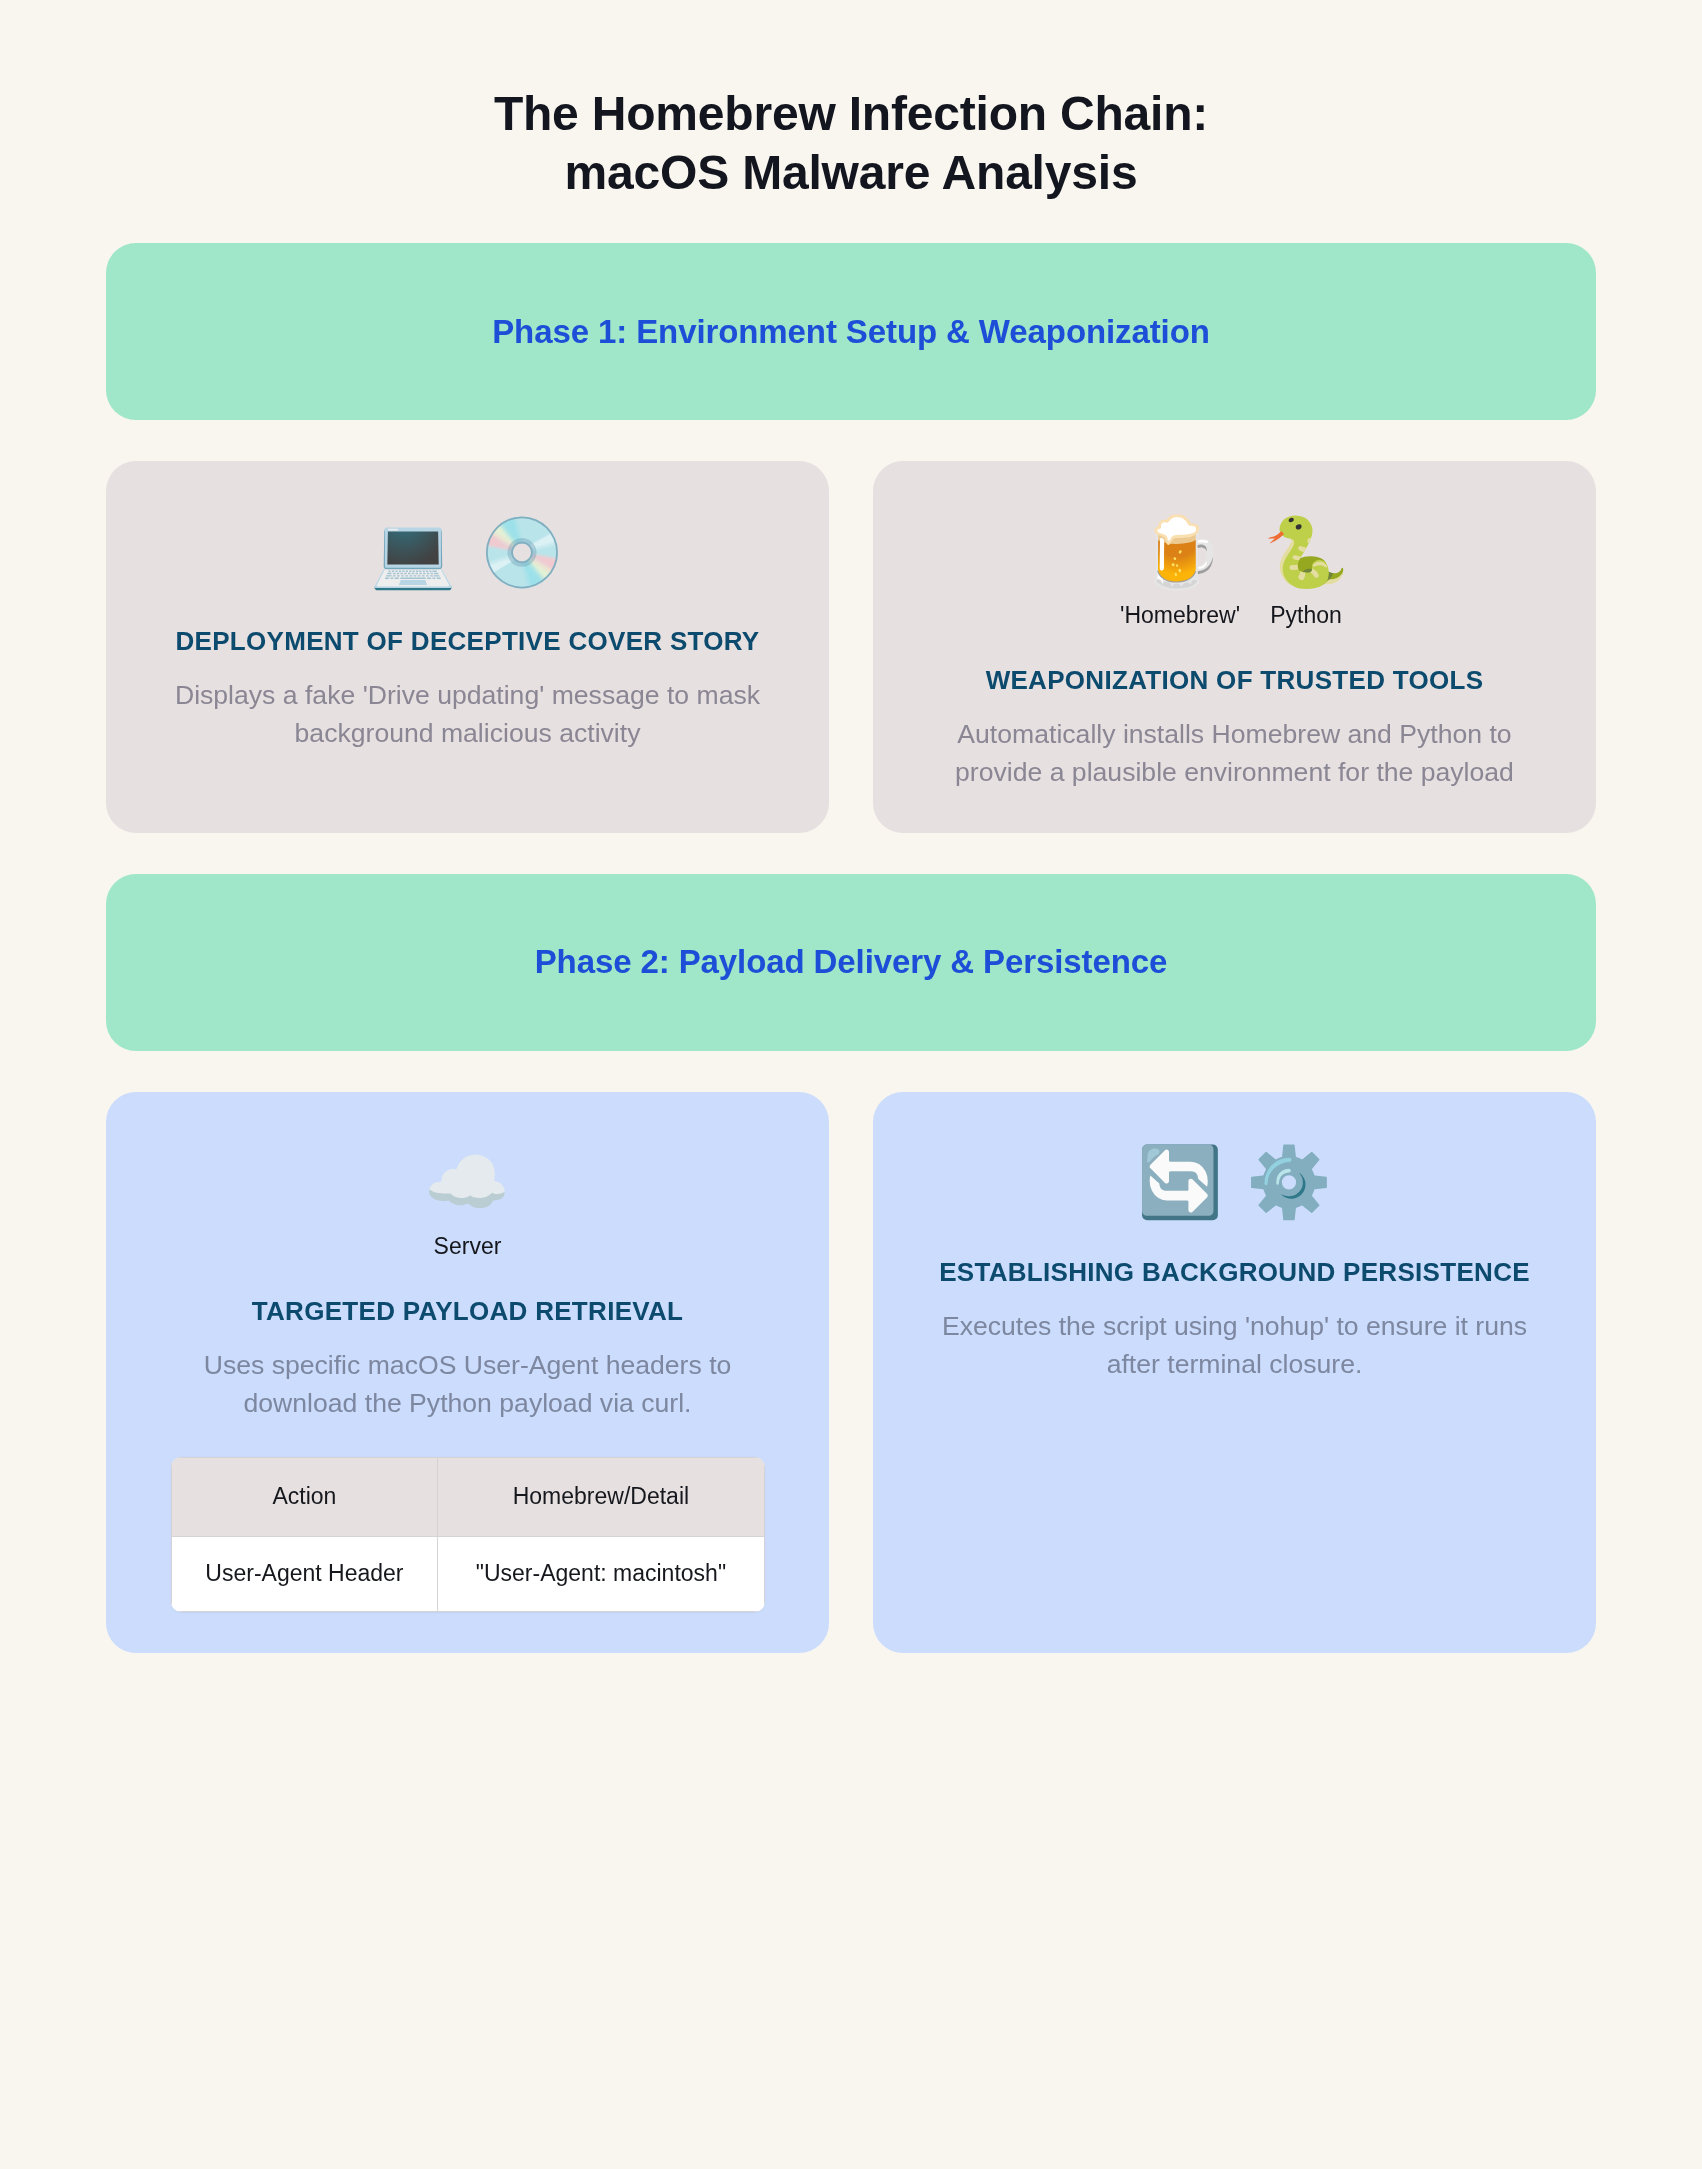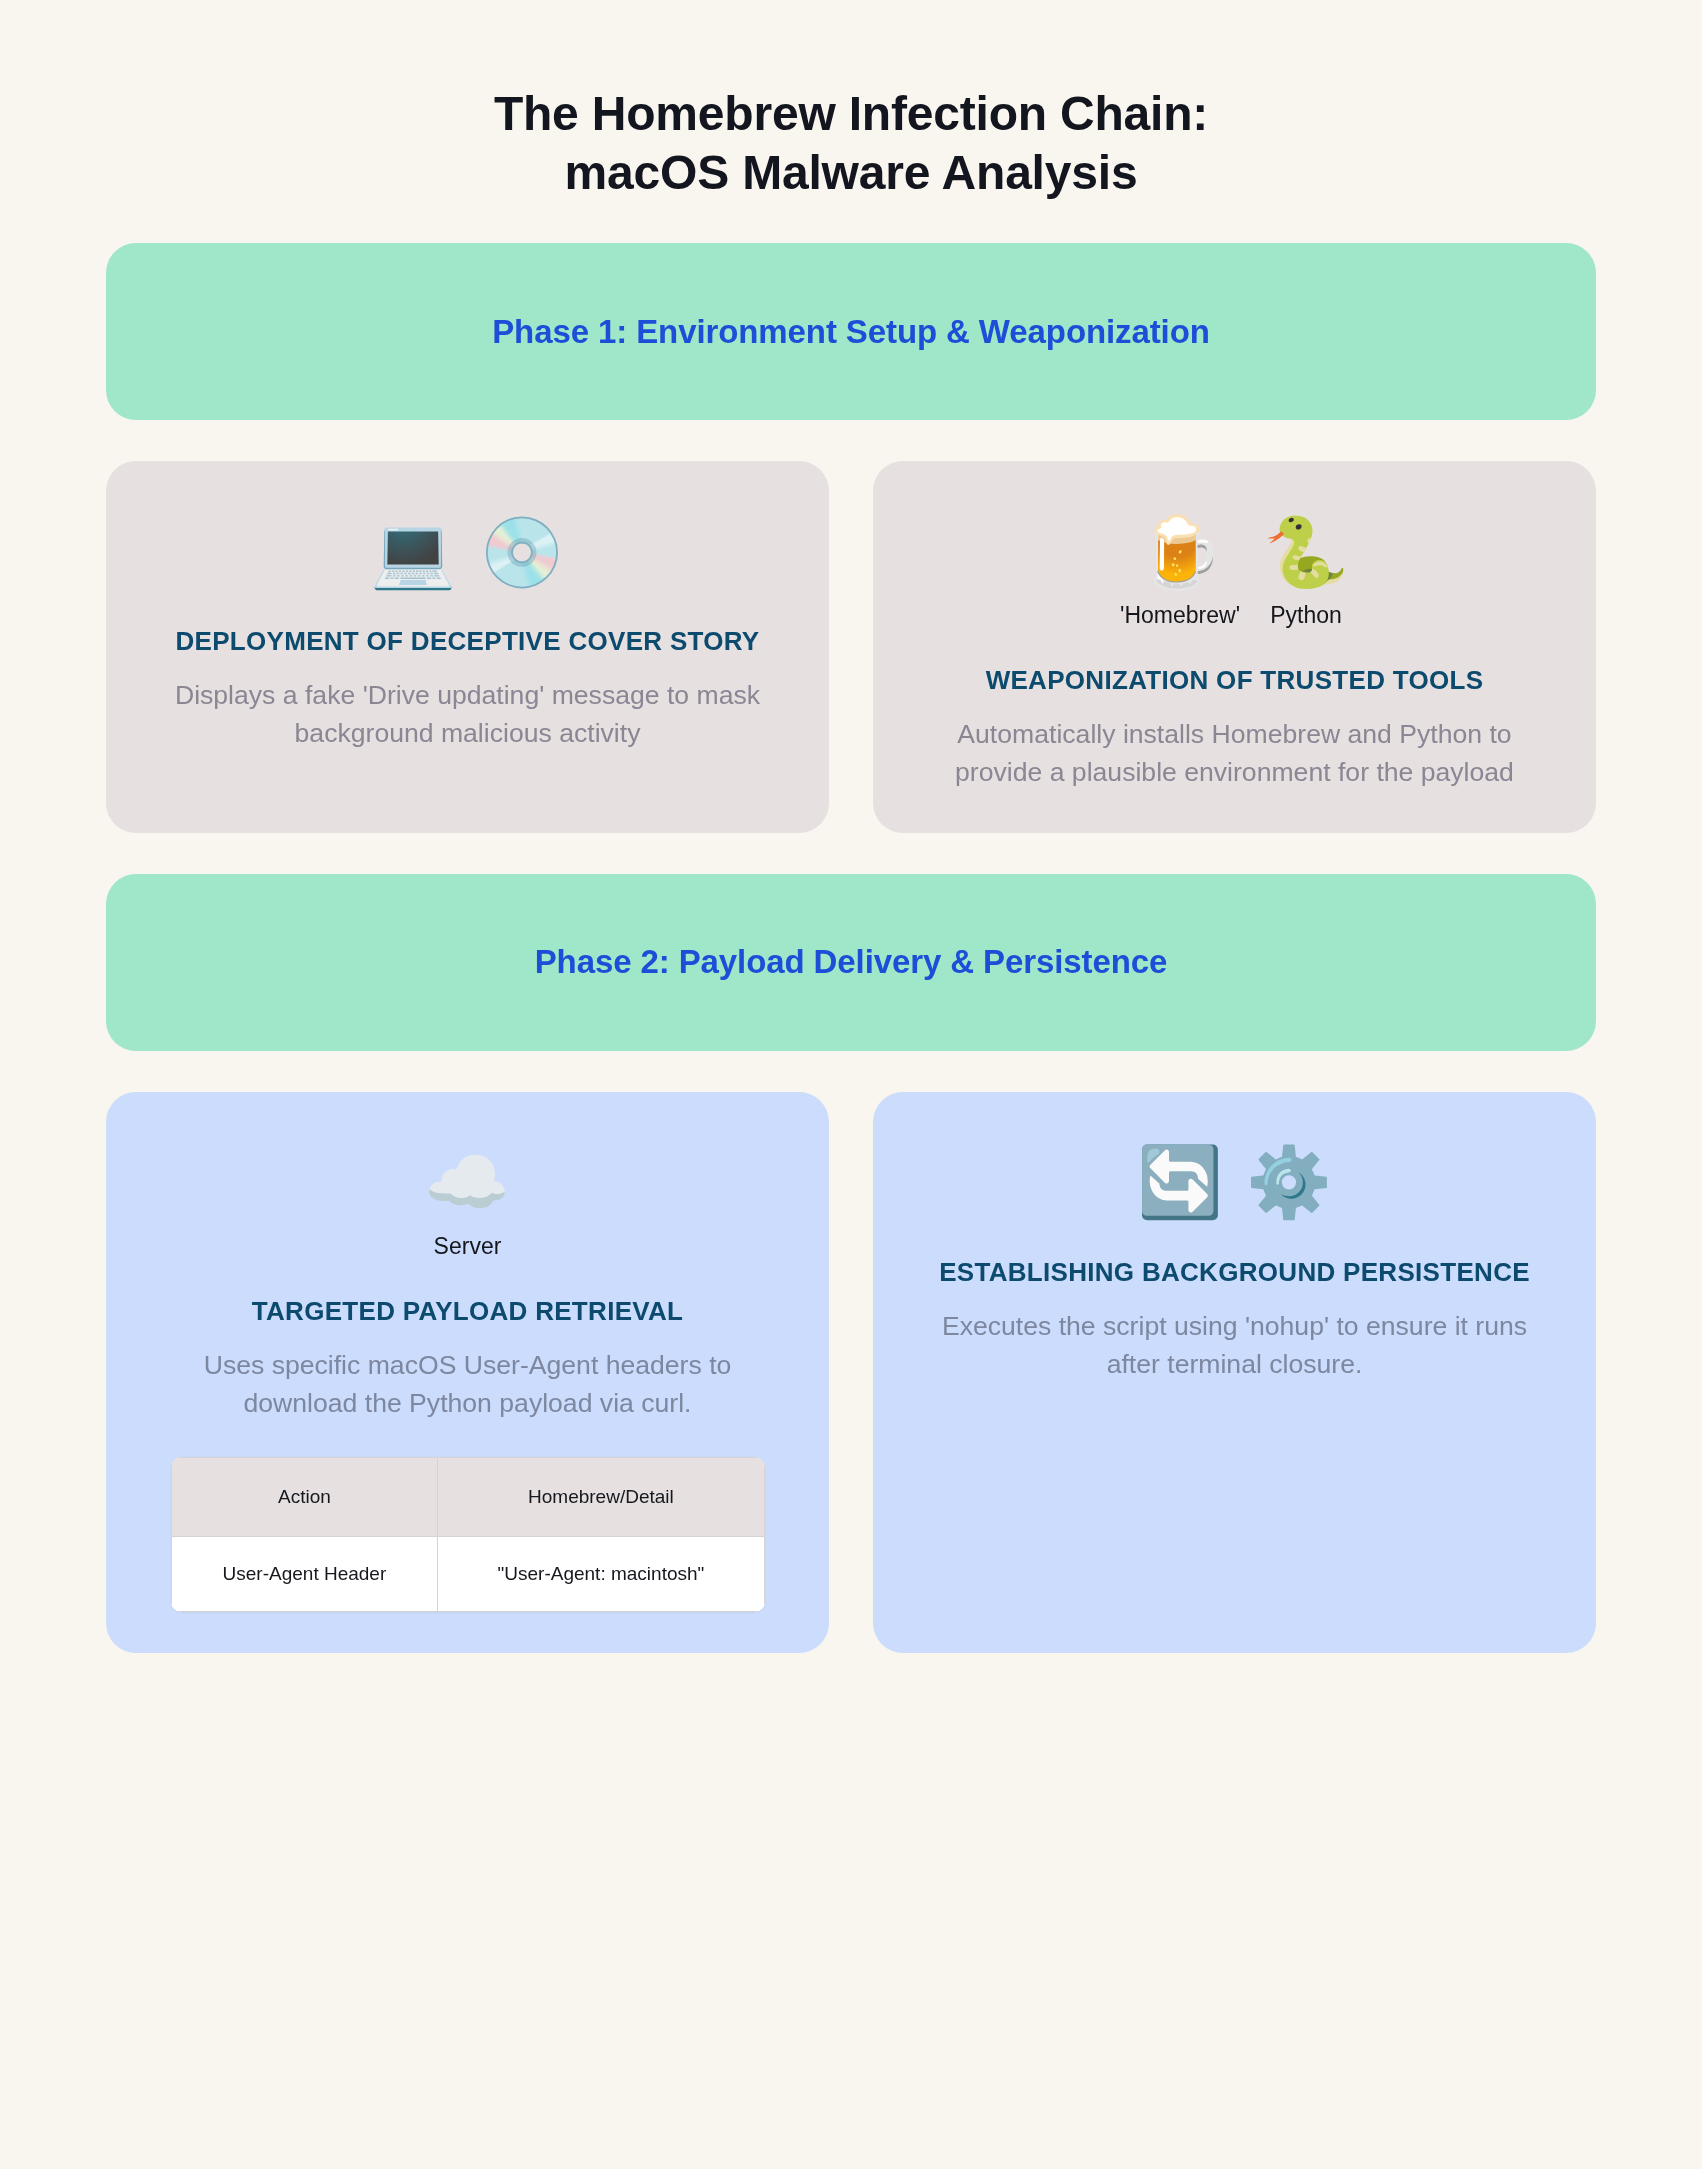--- a/index.html
+++ b/index.html
@@ -132,21 +132,21 @@
     border-collapse: collapse;
     background: #ffffff;
     border-radius: 10.6px;
     overflow: hidden;
     box-shadow: 0 0.9px 1.8px rgba(0,0,0,0.05);
   }
   .detail-table th,
   .detail-table td {
     border: 0.9px solid #D6D3D6;
     text-align: center;
-    font-size: 19px;
+    font-size: 23px;
     color: #16181d;
     padding: 14px 8.9px;
     font-weight: 400;
   }
   .detail-table thead th {
     background: #E6E0E0;
     height: 50px;
   }
   .detail-table tbody td {
     background: #ffffff;

